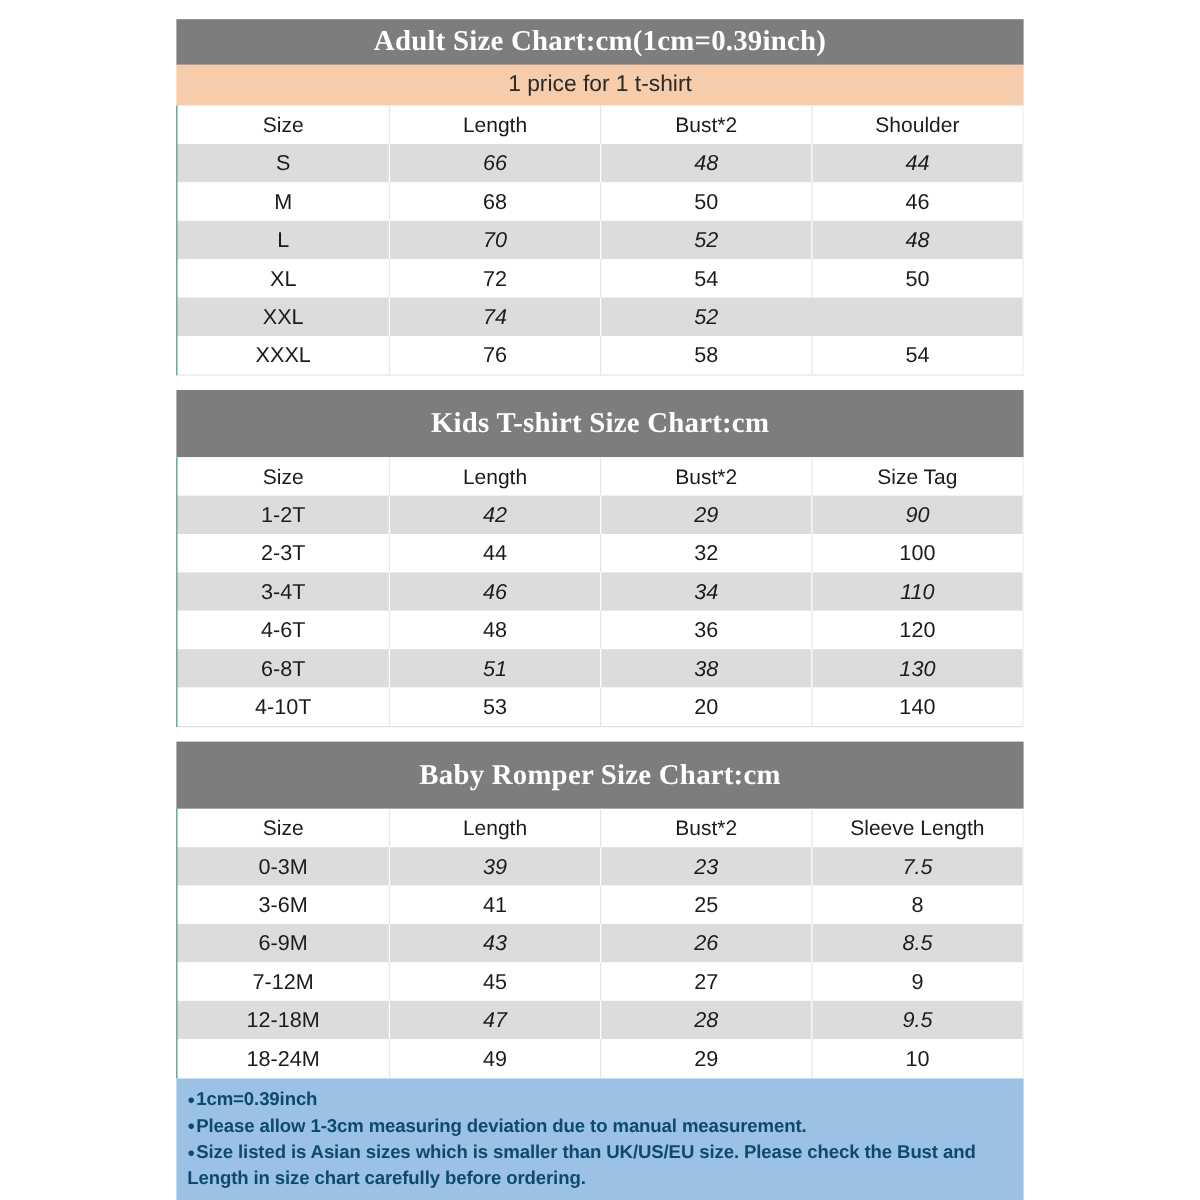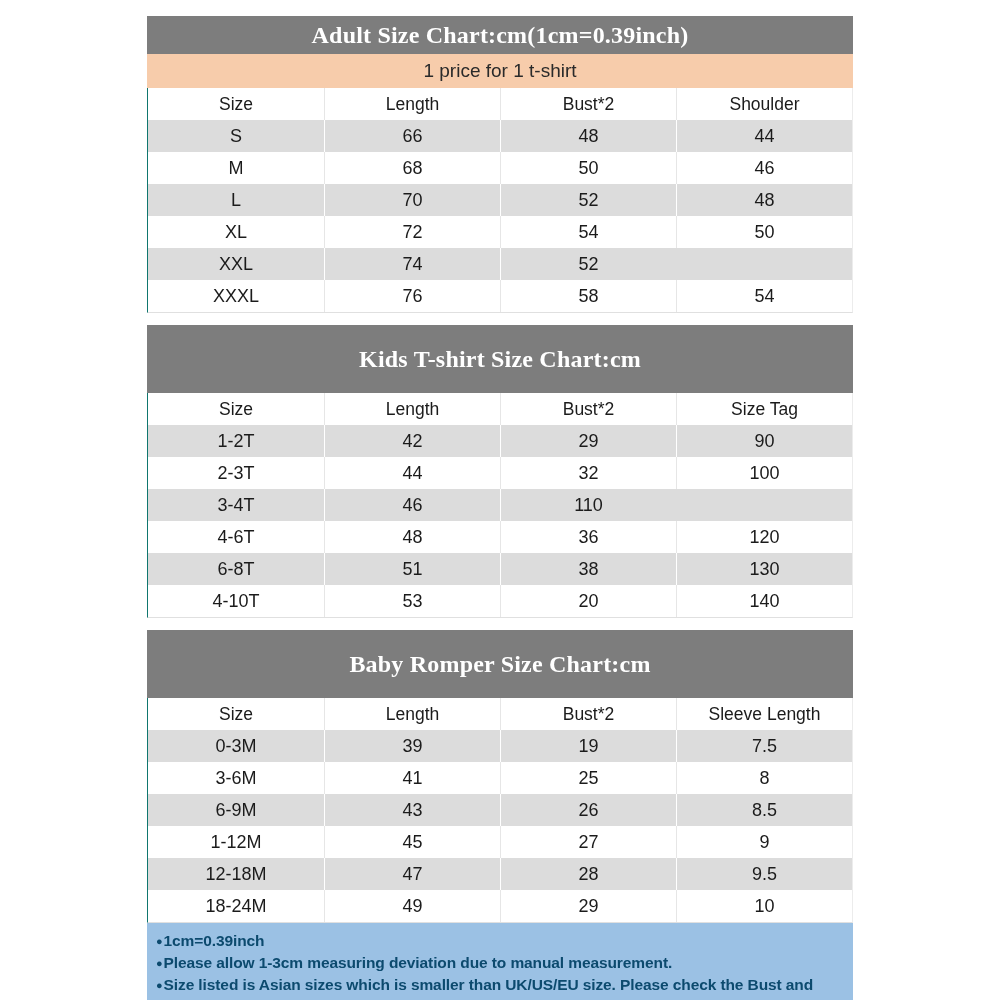--- a/index.html
+++ b/index.html
@@ -21,21 +21,21 @@
     background: var(--section-header-bg, #7d7d7d);
     color: var(--section-header-text, #ffffff);
     font-family: "Liberation Serif", serif;
     font-weight: bold;
     font-size: 24px;
     display: flex;
     align-items: center;
     justify-content: center;
     letter-spacing: 0.2px;
   }
-  .sec-title.tall { height: 68px; }
+  .sec-title.tall { height: 56px; }
   .banner {
     height: 34px;
     background: var(--banner-bg, #f7ccab);
     color: var(--banner-text, #2a2a2a);
     font-size: 19px;
     display: flex;
     align-items: center;
     justify-content: center;
   }
   .table {
@@ -52,21 +52,21 @@
     font-size: 18px;
   }
   .row.stripe { background: var(--stripe-bg, #dcdcdc); }
   .cell {
     display: flex;
     align-items: center;
     justify-content: center;
     white-space: nowrap;
   }
   .row .cell + .cell { border-left: 1px solid #e6e6e6; }
-  .row.stripe .cell + .cell { border-left-color: #ffffff; }
+  .row.stripe .cell + .cell { border-left-color: #ffffff; font-style: italic; }
   .row.head .cell { font-size: 17.5px; }
   .gap { height: 12px; }
   .notes {
     background: var(--footer-bg, #9bc1e4);
     height: 118px;
     box-sizing: border-box;
     padding: 7px 9px 0 9px;
     font-weight: bold;
     font-size: 15.5px;
     line-height: 21px;
@@ -148,20 +148,21 @@
       </div>
       <div class="row">
         <div class="cell">2-3T</div>
         <div class="cell">44</div>
         <div class="cell">32</div>
         <div class="cell">100</div>
       </div>
       <div class="row stripe">
         <div class="cell">3-4T</div>
         <div class="cell">46</div>
+        <div class="cell">34</div>
         <div class="cell">110</div>
       </div>
       <div class="row">
         <div class="cell">4-6T</div>
         <div class="cell">48</div>
         <div class="cell">36</div>
         <div class="cell">120</div>
       </div>
       <div class="row stripe">
         <div class="cell">6-8T</div>
@@ -185,37 +186,37 @@
     <div class="table">
       <div class="row head">
         <div class="cell">Size</div>
         <div class="cell">Length</div>
         <div class="cell">Bust*2</div>
         <div class="cell">Sleeve Length</div>
       </div>
       <div class="row stripe">
         <div class="cell">0-3M</div>
         <div class="cell">39</div>
-        <div class="cell">19</div>
+        <div class="cell">23</div>
         <div class="cell">7.5</div>
       </div>
       <div class="row">
         <div class="cell">3-6M</div>
         <div class="cell">41</div>
         <div class="cell">25</div>
         <div class="cell">8</div>
       </div>
       <div class="row stripe">
         <div class="cell">6-9M</div>
         <div class="cell">43</div>
         <div class="cell">26</div>
         <div class="cell">8.5</div>
       </div>
       <div class="row">
-        <div class="cell">1-12M</div>
+        <div class="cell">7-12M</div>
         <div class="cell">45</div>
         <div class="cell">27</div>
         <div class="cell">9</div>
       </div>
       <div class="row stripe">
         <div class="cell">12-18M</div>
         <div class="cell">47</div>
         <div class="cell">28</div>
         <div class="cell">9.5</div>
       </div>

